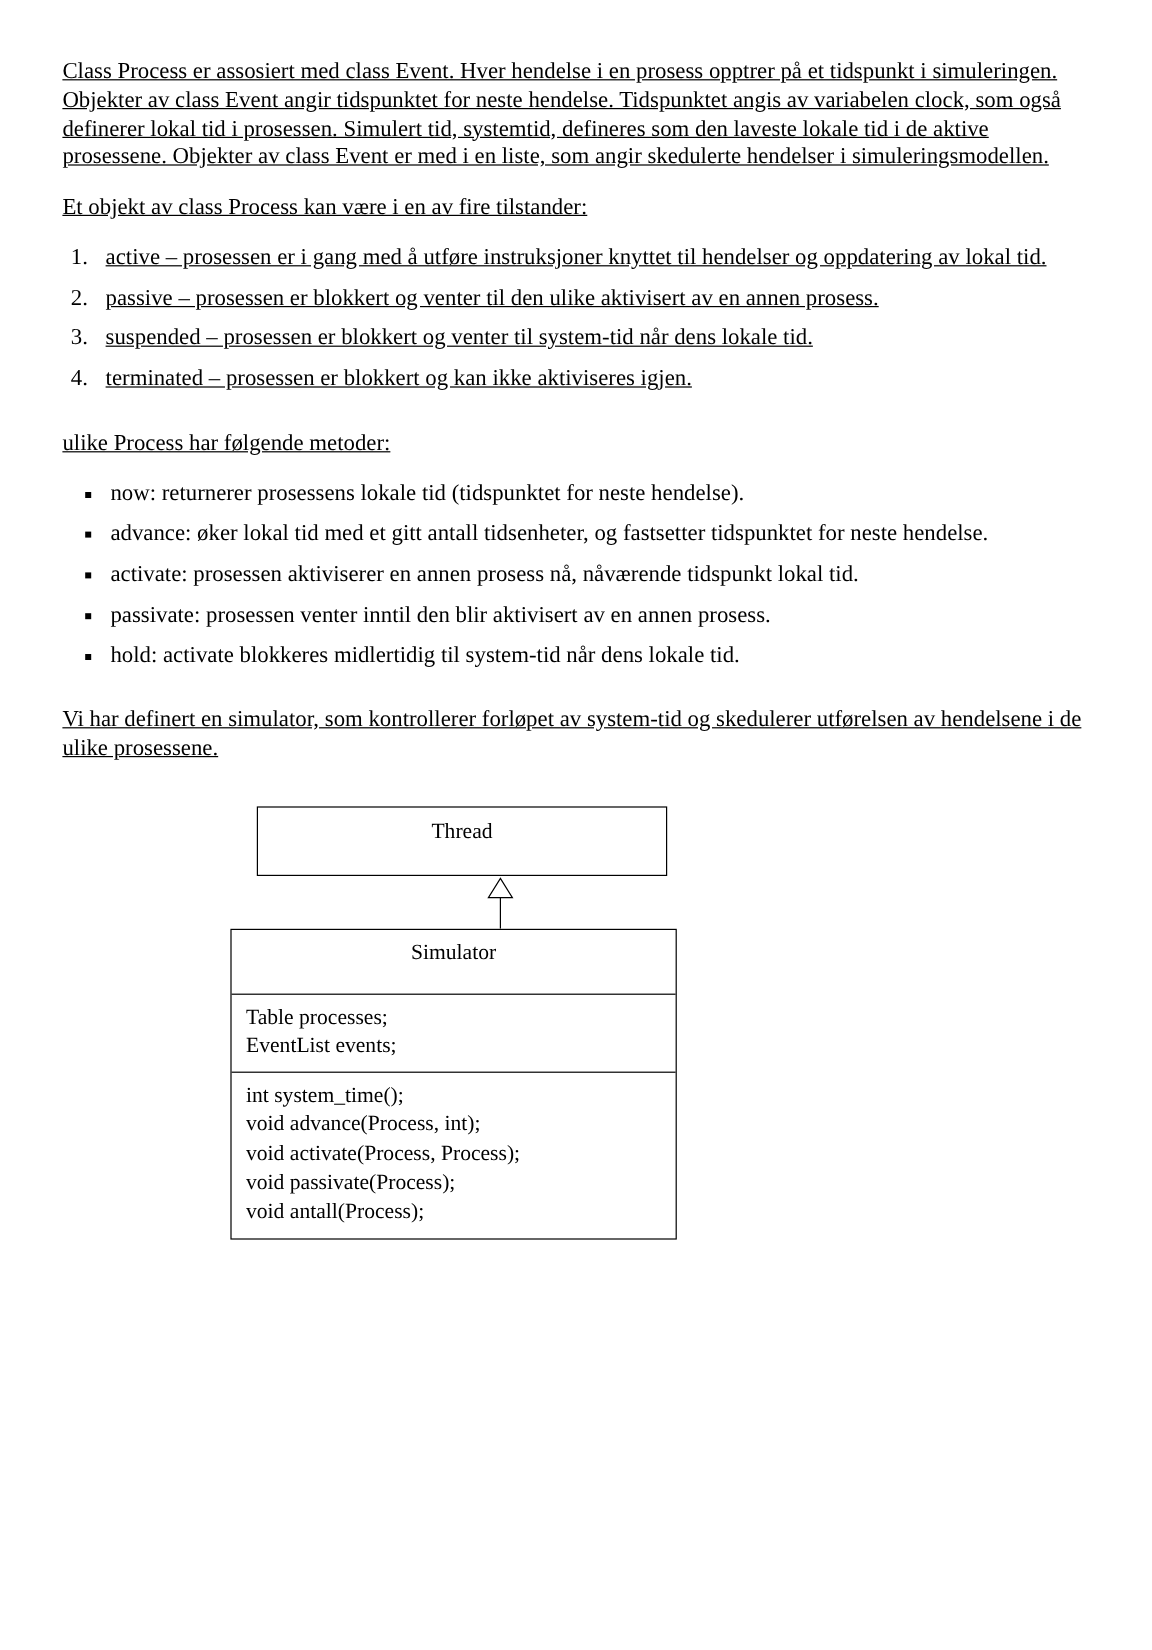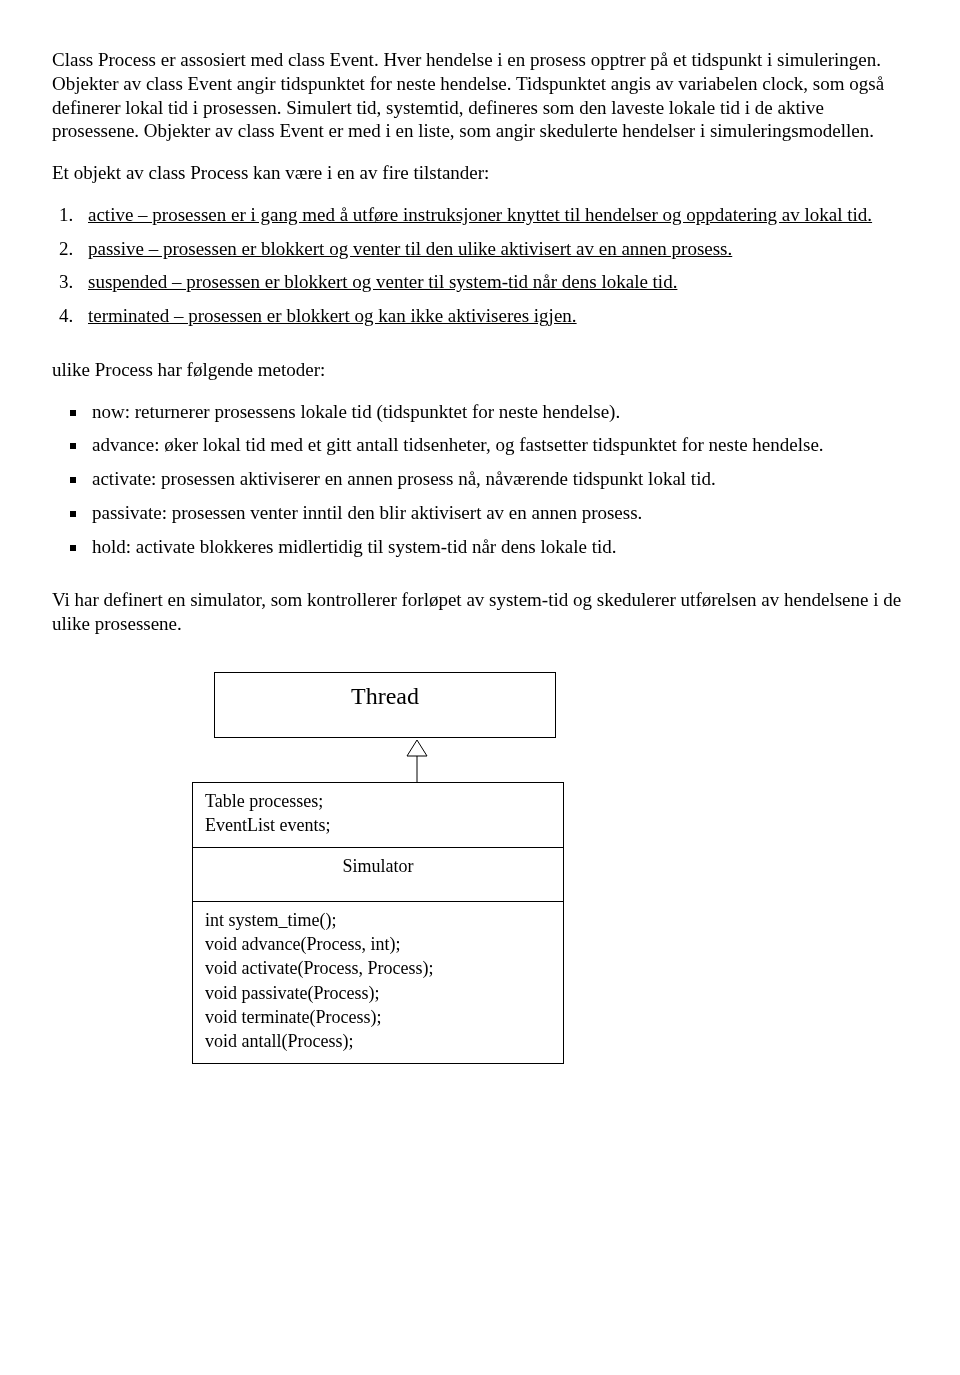--- a/index.html
+++ b/index.html
@@ -6,21 +6,21 @@
     font-family: "Times New Roman", Times, serif;
     font-size: 19px;
     line-height: 1.25;
     color: #000;
     background: #fff;
     margin: 0;
     padding: 48px 52px;
     width: 960px;
     box-sizing: border-box;
   }
-  p { margin: 0 0 18px 0; }
+  p { margin: 0 0 18px 0; text-decoration: underline; }
   ol.numbered {
     margin: 0 0 30px 0;
     padding-left: 26px;
   }
   ol.numbered li {
     padding-left: 10px;
     margin-bottom: 10px;
     text-decoration: underline;
   }
   ul.square {
@@ -35,21 +35,21 @@
   .diagram {
     margin-top: 36px;
     margin-left: 140px;
     width: 450px;
   }
   .uml-box {
     border: 1px solid #000;
     background: #fff;
     text-align: center;
     padding: 8px 0 26px 0;
-    font-size: 24px;
+    font-size: 18px;
     width: 340px;
     margin-left: 22px;
   }
   .arrow {
     display: block;
     margin: 0 auto;
   }
   .uml-class {
     border: 1px solid #000;
     width: 370px;
@@ -99,28 +99,27 @@
   <div class="uml-box">
     <span>Thread</span>
   </div>
 
   <svg class="arrow" width="40" height="44">
     <polygon points="20,2 30,18 10,18" fill="#fff" stroke="#000" stroke-width="1"></polygon>
     <line x1="20" y1="18" x2="20" y2="44" stroke="#000" stroke-width="1"></line>
   </svg>
 
   <div class="uml-class">
+    <div class="uml-section title">Simulator</div>
     <div class="uml-section">
       <div>Table processes;</div>
       <div>EventList events;</div>
     </div>
-    <div class="uml-section title">Simulator</div>
     <div class="uml-section">
       <div>int system_time();</div>
       <div>void advance(Process, int);</div>
       <div>void activate(Process, Process);</div>
       <div>void passivate(Process);</div>
-      <div>void terminate(Process);</div>
       <div>void antall(Process);</div>
     </div>
   </div>
 
 </div>
 
 </body></html>

